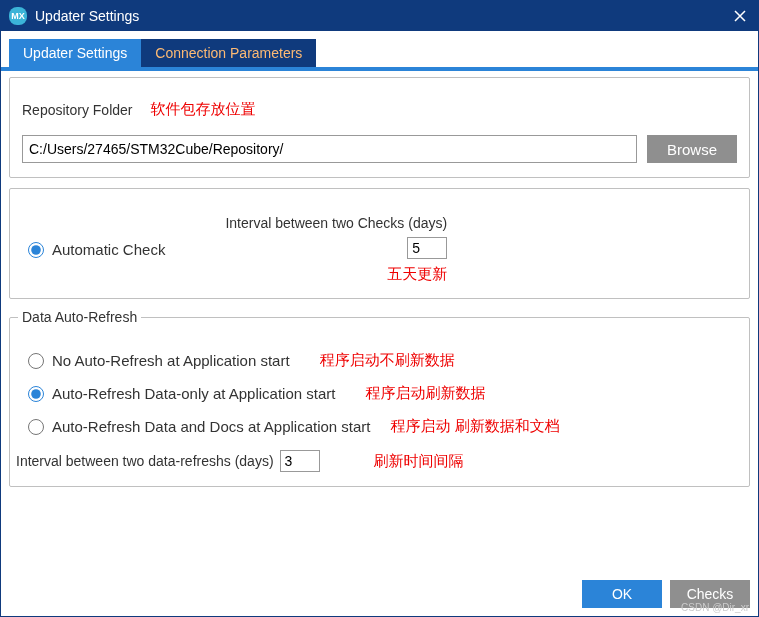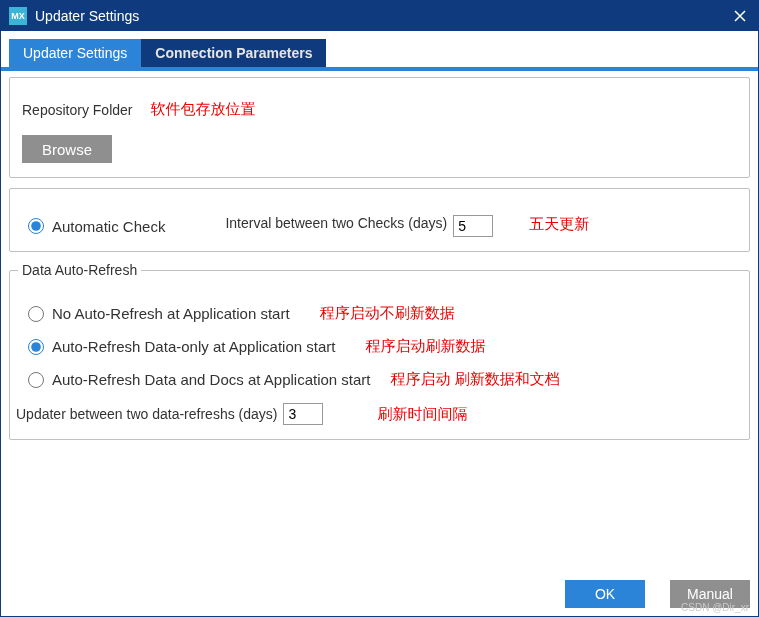--- a/index.html
+++ b/index.html
@@ -2,52 +2,52 @@
 <html><head>
   <meta charset="utf-8">
   <style>
     * { box-sizing: border-box; margin: 0; padding: 0; font-family: Arial, sans-serif; }
     body { background: #fff; width: 759px; height: 617px; overflow: hidden; }
     
     .window { width: 759px; height: 617px; border: 1px solid #0f3a7d; display: flex; flex-direction: column; }
     
     .titlebar { background: #0f3a7d; color: #fff; height: 30px; display: flex; align-items: center; padding: 0 8px; justify-content: space-between; }
     .titlebar-left { display: flex; align-items: center; gap: 8px; }
-    .app-icon { width: 18px; height: 18px; background: #3bb4d8; color: #fff; font-size: 9px; font-weight: bold; display: flex; align-items: center; justify-content: center; border-radius: 0; }
+    .app-icon { width: 18px; height: 18px; background: #3bb4d8; color: #fff; font-size: 9px; font-weight: bold; display: flex; align-items: center; justify-content: center; border-radius: 8px; }
     .title-text { font-size: 14px; }
     .close-btn { width: 20px; height: 20px; display: flex; align-items: center; justify-content: center; cursor: pointer; font-size: 16px; }
     
     .tabs { display: flex; background: #fff; padding: 8px 8px 0 8px; border-bottom: 4px solid #2b84d8; margin-bottom: 4px; }
     .tab { padding: 6px 14px; font-size: 14px; cursor: pointer; }
     .tab.active { background: #2b84d8; color: #fff; }
-    .tab.inactive { background: #0f3a7d; color: #e5e5e5; font-weight: bold; }
+    .tab.inactive { background: #0f3a7d; color: #fdba74; }
     
     .content { flex: 1; padding: 2px 8px 8px 8px; overflow: hidden; }
     
     fieldset { border: 1px solid #c0c0c0; border-radius: 2px; margin-bottom: 10px; padding: 12px 12px 14px 12px; position: relative; }
     legend { font-size: 14px; color: #333; padding: 0 4px; margin-left: -4px; }
     
     .row { display: flex; align-items: center; margin-top: 10px; }
     .row-label { font-size: 14px; color: #333; }
     .anno { color: #e00; font-size: 15px; margin-left: 18px; }
     
     .folder-row { margin-top: 16px; display: flex; gap: 10px; align-items: stretch; }
     .text-input { flex: 1; border: 1px solid #999; padding: 4px 6px; font-size: 14px; height: 28px; }
     .browse-btn { background: #8f8f8f; color: #fff; border: none; padding: 0 20px; font-size: 15px; cursor: pointer; height: 28px; }
     
     .radio-row { display: flex; align-items: center; margin-top: 14px; }
     .radio-row input[type="radio"] { width: 16px; height: 16px; margin: 0 8px 0 6px; accent-color: #2b84d8; }
     .radio-label { font-size: 15px; color: #333; }
     
-    .check-interval { margin-left: 60px; display: flex; align-items: flex-start; gap: 6px; }
+    .check-interval { margin-left: 60px; display: flex; align-items: flex-end; gap: 6px; flex-direction: column; }
     .small-input { width: 40px; border: 1px solid #999; padding: 2px 4px; font-size: 14px; height: 22px; }
     
     .refresh-interval { display: flex; align-items: center; margin-top: 14px; gap: 6px; }
     
-    .footer { display: flex; justify-content: flex-end; gap: 25px; padding: 8px; align-items: center; margin-left: 48px; }
+    .footer { display: flex; justify-content: flex-end; gap: 8px; padding: 8px; align-items: center; margin-left: 48px; }
     .ok-btn { background: #2b84d8; color: #fff; border: none; width: 80px; height: 28px; font-size: 14px; cursor: pointer; }
     .cancel-btn { background: #8f8f8f; color: #fff; border: none; width: 80px; height: 28px; font-size: 14px; cursor: pointer; }
     
     .watermark { position: absolute; bottom: 4px; right: 10px; font-size: 10px; color: #ccc; z-index: 1; }
   </style>
 </head>
 <body>
 
 <div class="window">
 
@@ -69,20 +69,21 @@
   </div>
 
   <div class="content">
 
     <fieldset>
       <div class="row">
         <span class="row-label">Repository Folder</span>
         <span class="anno">软件包存放位置</span>
       </div>
       <div class="folder-row">
+        <input class="text-input" type="text" value="C:/Users/27465/STM32Cube/Repository/" style="">
         <button class="browse-btn">Browse</button>
       </div>
     </fieldset>
 
     <fieldset>
       <div class="radio-row">
         <input type="radio" name="checkmode" checked="" style="">
         <span class="radio-label">Automatic Check</span>
         <div class="check-interval">
           <span class="row-label">Interval between two Checks (days)</span>
@@ -103,27 +104,27 @@
         <input type="radio" name="refreshmode" checked="" style="">
         <span class="radio-label">Auto-Refresh Data-only at Application start</span>
         <span class="anno" style="margin-left:30px;">程序启动刷新数据</span>
       </div>
       <div class="radio-row">
         <input type="radio" name="refreshmode" style="">
         <span class="radio-label">Auto-Refresh Data and Docs at Application start</span>
         <span class="anno" style="margin-left:20px;">程序启动 刷新数据和文档</span>
       </div>
       <div class="refresh-interval">
-        <span class="row-label" style="margin-left:-6px;">Updater between two data-refreshs (days)</span>
+        <span class="row-label" style="margin-left:-6px;">Interval between two data-refreshs (days)</span>
         <input class="small-input" type="text" value="3" style="">
         <span class="anno" style="margin-left:48px;">刷新时间间隔</span>
       </div>
     </fieldset>
 
   </div>
 
   <div class="footer">
     <button class="ok-btn">OK</button>
-    <button class="cancel-btn">Manual</button>
+    <button class="cancel-btn">Checks</button>
   </div>
 
   <div class="watermark">CSDN @Dir_xr</div>
 </div>
 
 </body></html>

